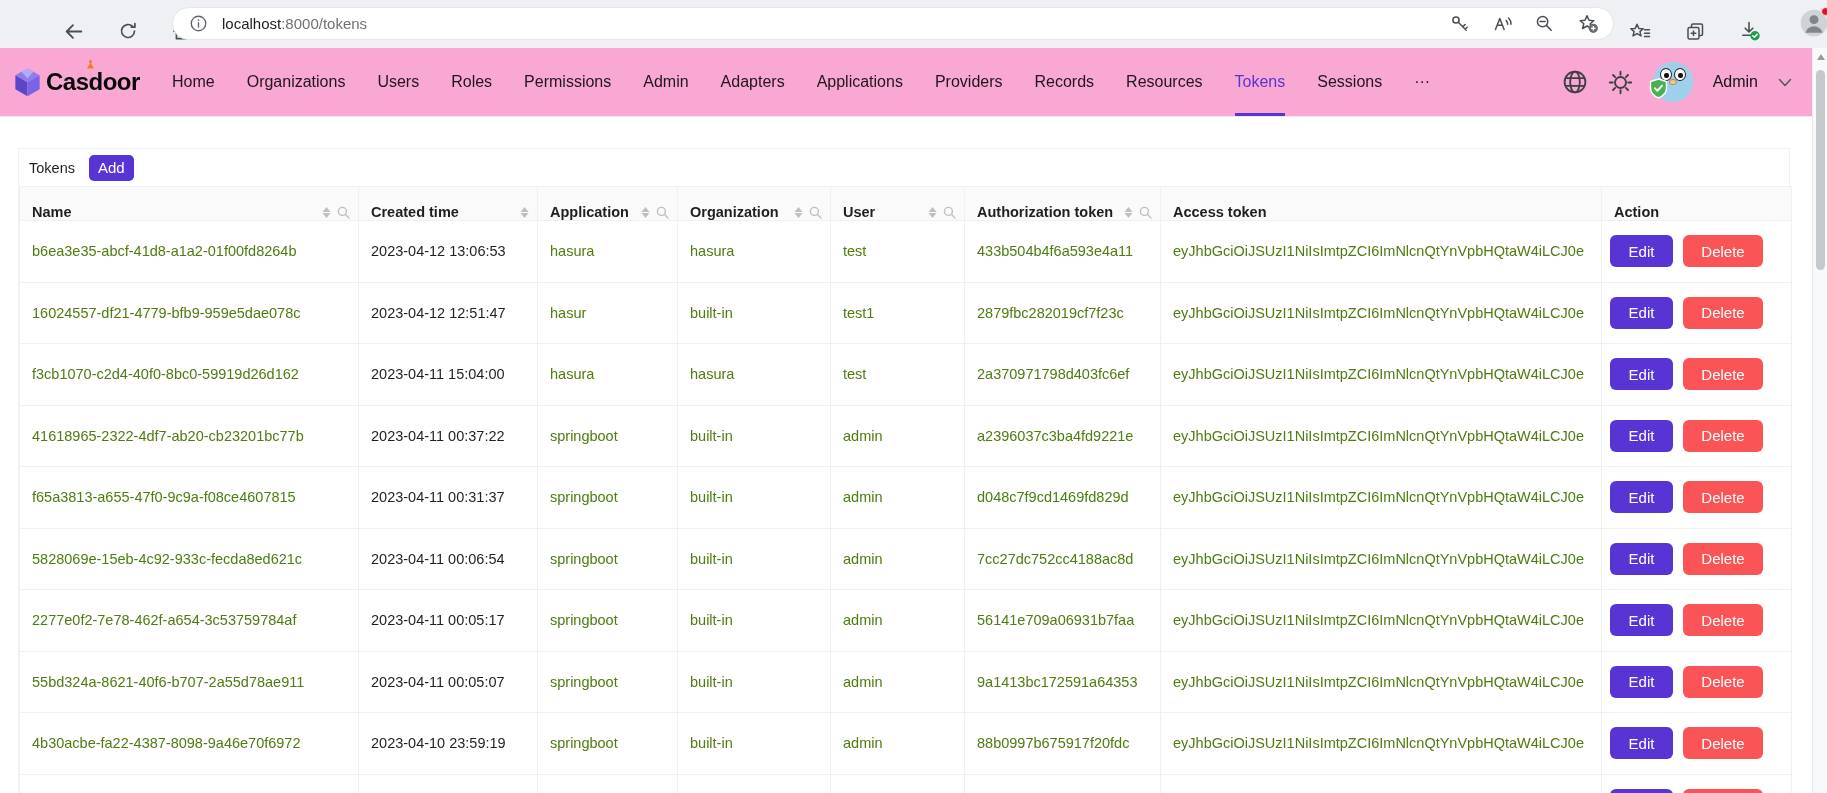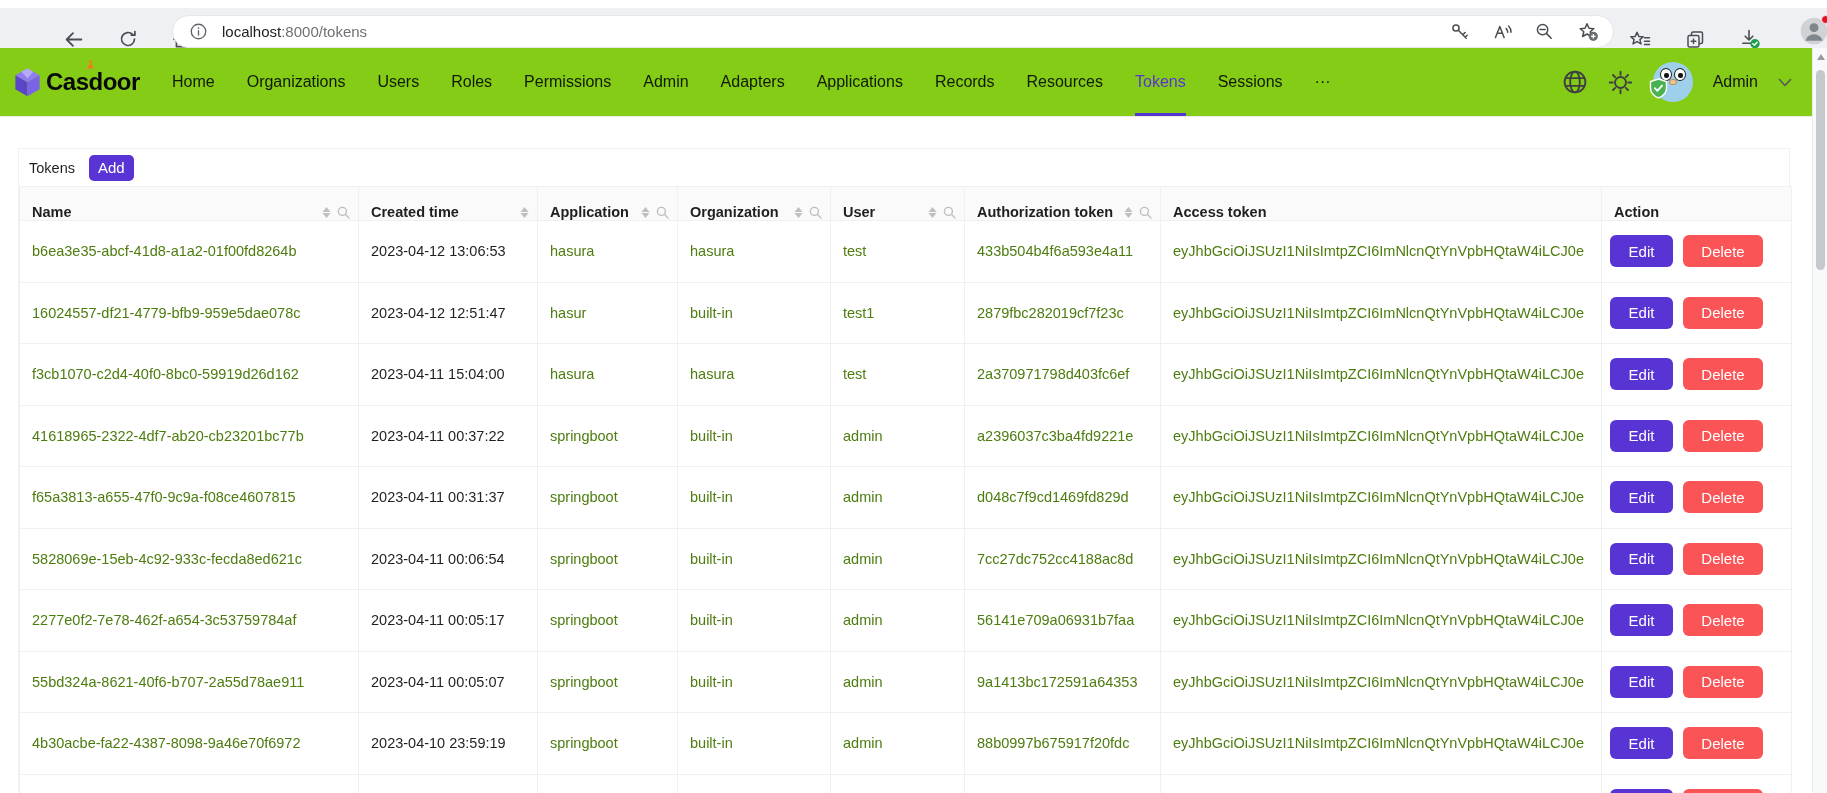--- a/index.html
+++ b/index.html
@@ -1,39 +1,39 @@
 <!DOCTYPE html>
 <html><head>
 <meta charset="utf-8">
 <style>
   * { box-sizing: border-box; margin: 0; padding: 0; }
   html,body { width:1827px; height:793px; overflow:hidden; background:#fff;
     font-family:"Liberation Sans", sans-serif; }
   body { position:relative; }
 
   
-  .chrome { position:absolute; left:0; top:8px; width:1827px; height:63px;
+  .chrome { position:absolute; left:0; top:0; width:1827px; height:63px;
     background:#eef0f3; border-bottom:1px solid #d4d7db; }
   .chrome-icon { position:absolute; top:50%; transform:translateY(-50%); display:flex;
     align-items:center; justify-content:center; width:30px; height:30px; border-radius:6px; }
   .address-pill { position:absolute; left:172px; top:7px; width:1442px; height:33px;
     background:#fff; border:1px solid #e4e6e9; border-radius:17px;
     display:flex; align-items:center; padding:0 14px 0 16px; }
   .url-text { font-size:15px; margin-left:14px; white-space:nowrap; }
   .url-host { color:#1d1d1f; }
   .url-path { color:#6d7175; }
   .pill-right { margin-left:auto; display:flex; align-items:center; gap:22px; }
   .chrome-right-icon { display:flex; align-items:center; justify-content:center; }
   .profile-wrap { position:absolute; left:1800px; top:9px; width:28px; height:28px; }
   .profile-dot { position:absolute; right:-2px; top:-2px; width:9px; height:9px;
     background:#e81123; border:1.5px solid #eef0f3; border-radius:50%; }
 
   
   .navbar { position:absolute; left:0; top:48px; width:1827px; height:69px;
-    background:#84cc16; border-bottom:1px solid #ececec; }
+    background:#f9a8d4; border-bottom:1px solid #ececec; }
   .logo { position:absolute; left:14px; top:0; height:100%; display:flex;
     align-items:center; gap:5px; }
   .logo-text { font-size:24px; font-weight:800; letter-spacing:-0.5px; color:#0a0a0a; }
   .logo-crown { position:absolute; left:72px; top:12px; }
   .nav-menu { position:absolute; left:156px; top:0; height:100%;
     display:flex; align-items:center; list-style:none; }
   .nav-item { position:relative; height:100%; display:flex; align-items:center;
     padding:0 16px; font-size:16px; color:rgba(0,0,0,0.88); cursor:pointer; white-space:nowrap; }
   .nav-item.active { color:#5734d3; }
   .nav-item.active::after { content:""; position:absolute; left:16px; right:16px;
@@ -192,20 +192,21 @@
 
   <ul class="nav-menu">
       <li class="nav-item">Home</li>
       <li class="nav-item">Organizations</li>
       <li class="nav-item">Users</li>
       <li class="nav-item">Roles</li>
       <li class="nav-item">Permissions</li>
       <li class="nav-item">Admin</li>
       <li class="nav-item">Adapters</li>
       <li class="nav-item">Applications</li>
+      <li class="nav-item">Providers</li>
       <li class="nav-item">Records</li>
       <li class="nav-item">Resources</li>
       <li class="nav-item active">Tokens</li>
       <li class="nav-item">Sessions</li>
       <li class="nav-item">···</li>
     </ul>
 
   <div class="nav-right">
     <span style="display:flex">
       <svg width="26" height="26" viewBox="0 0 20 20" fill="none" stroke="#3d3f42" stroke-width="1.4">

